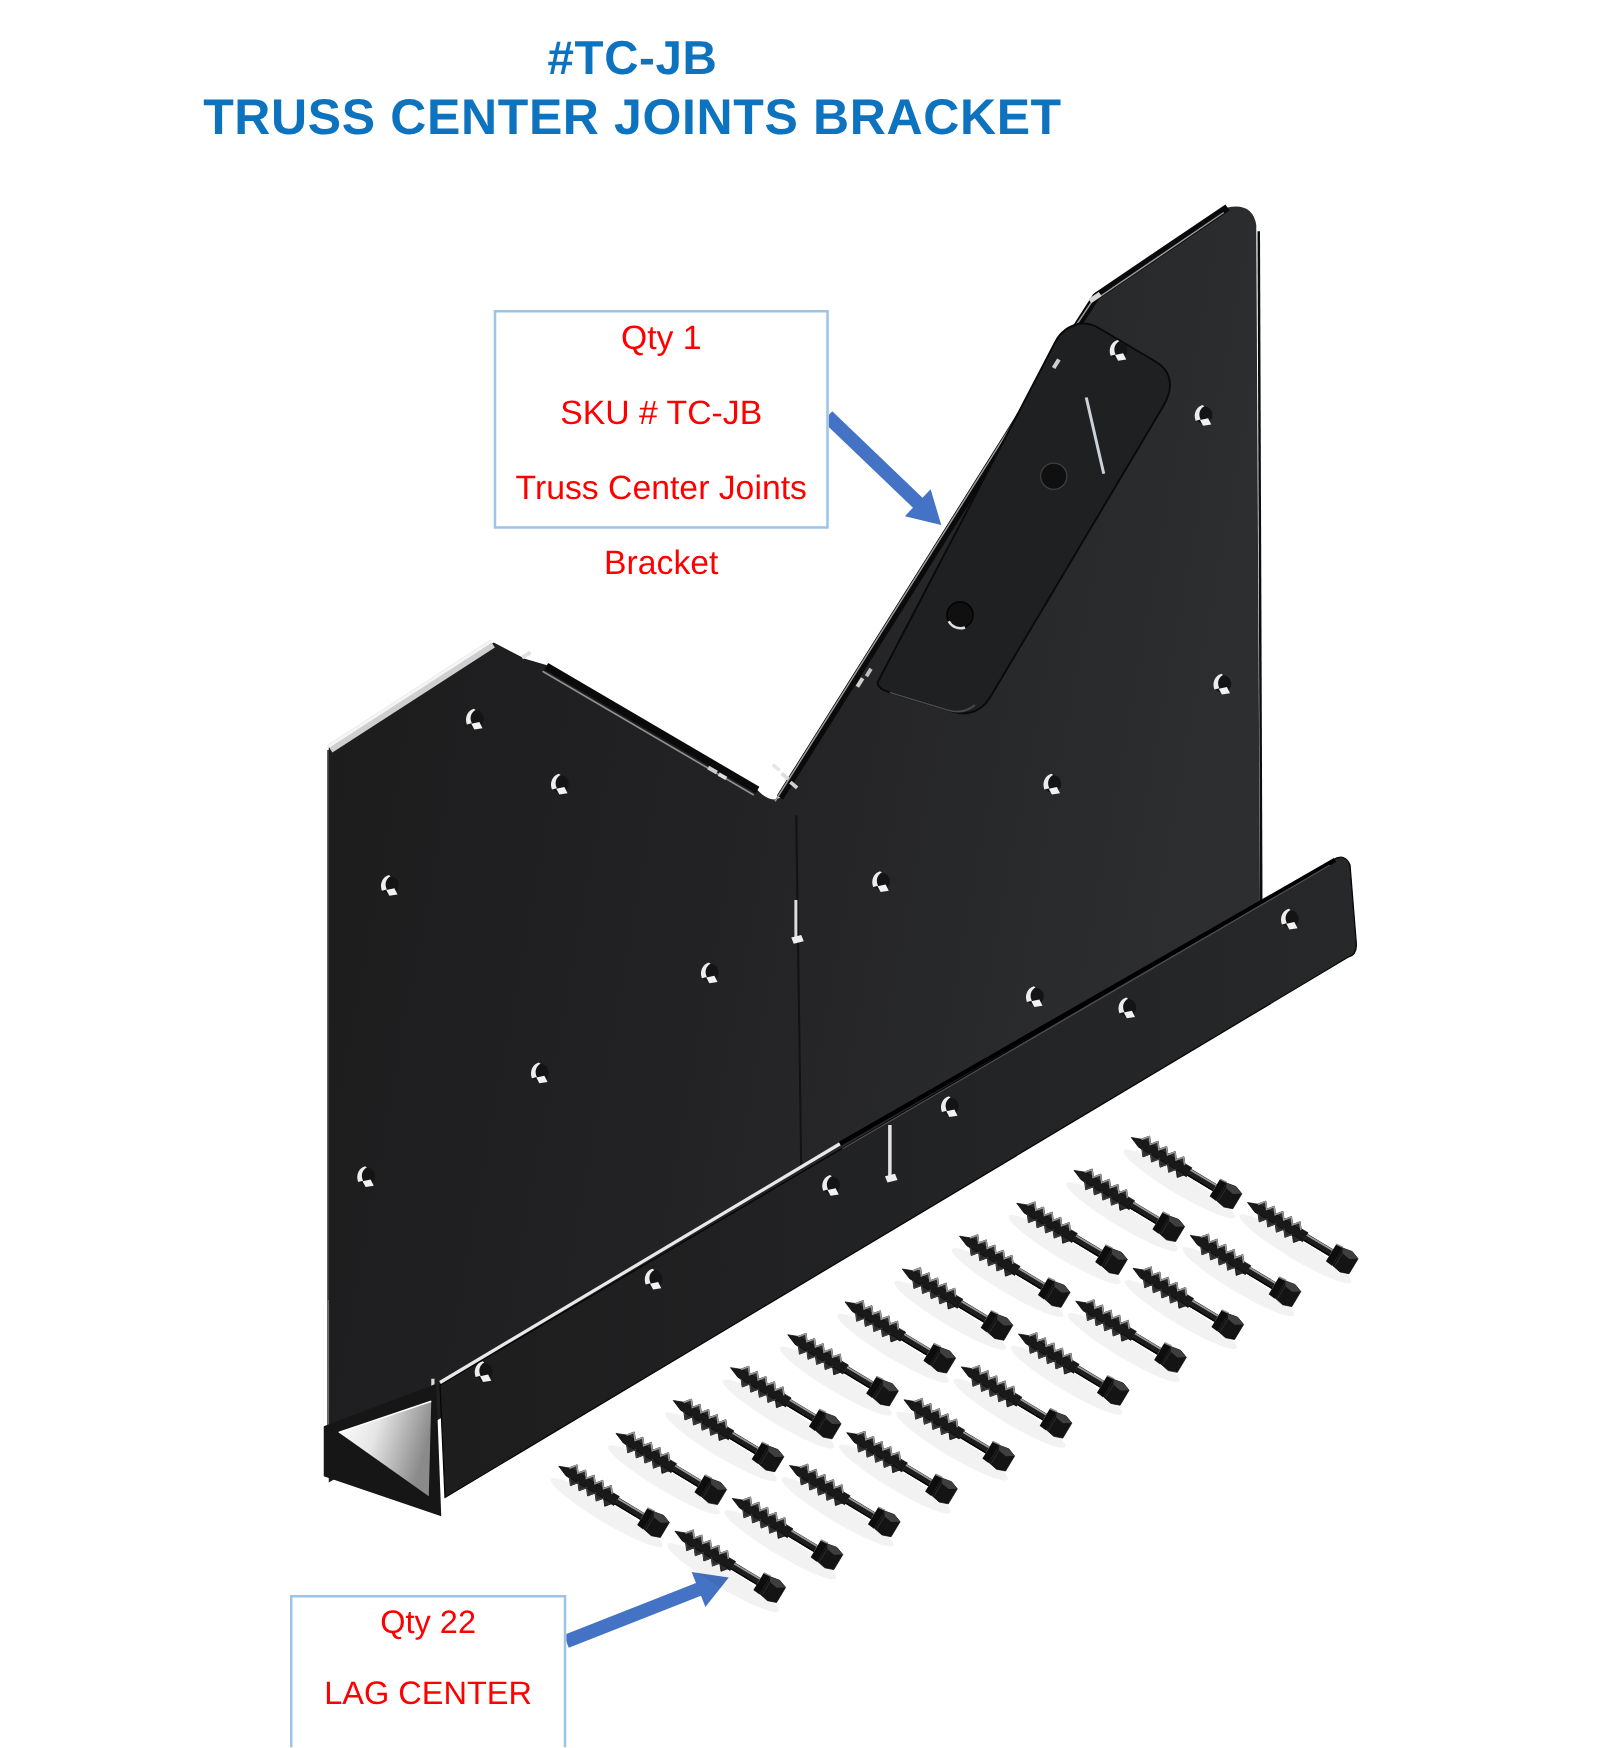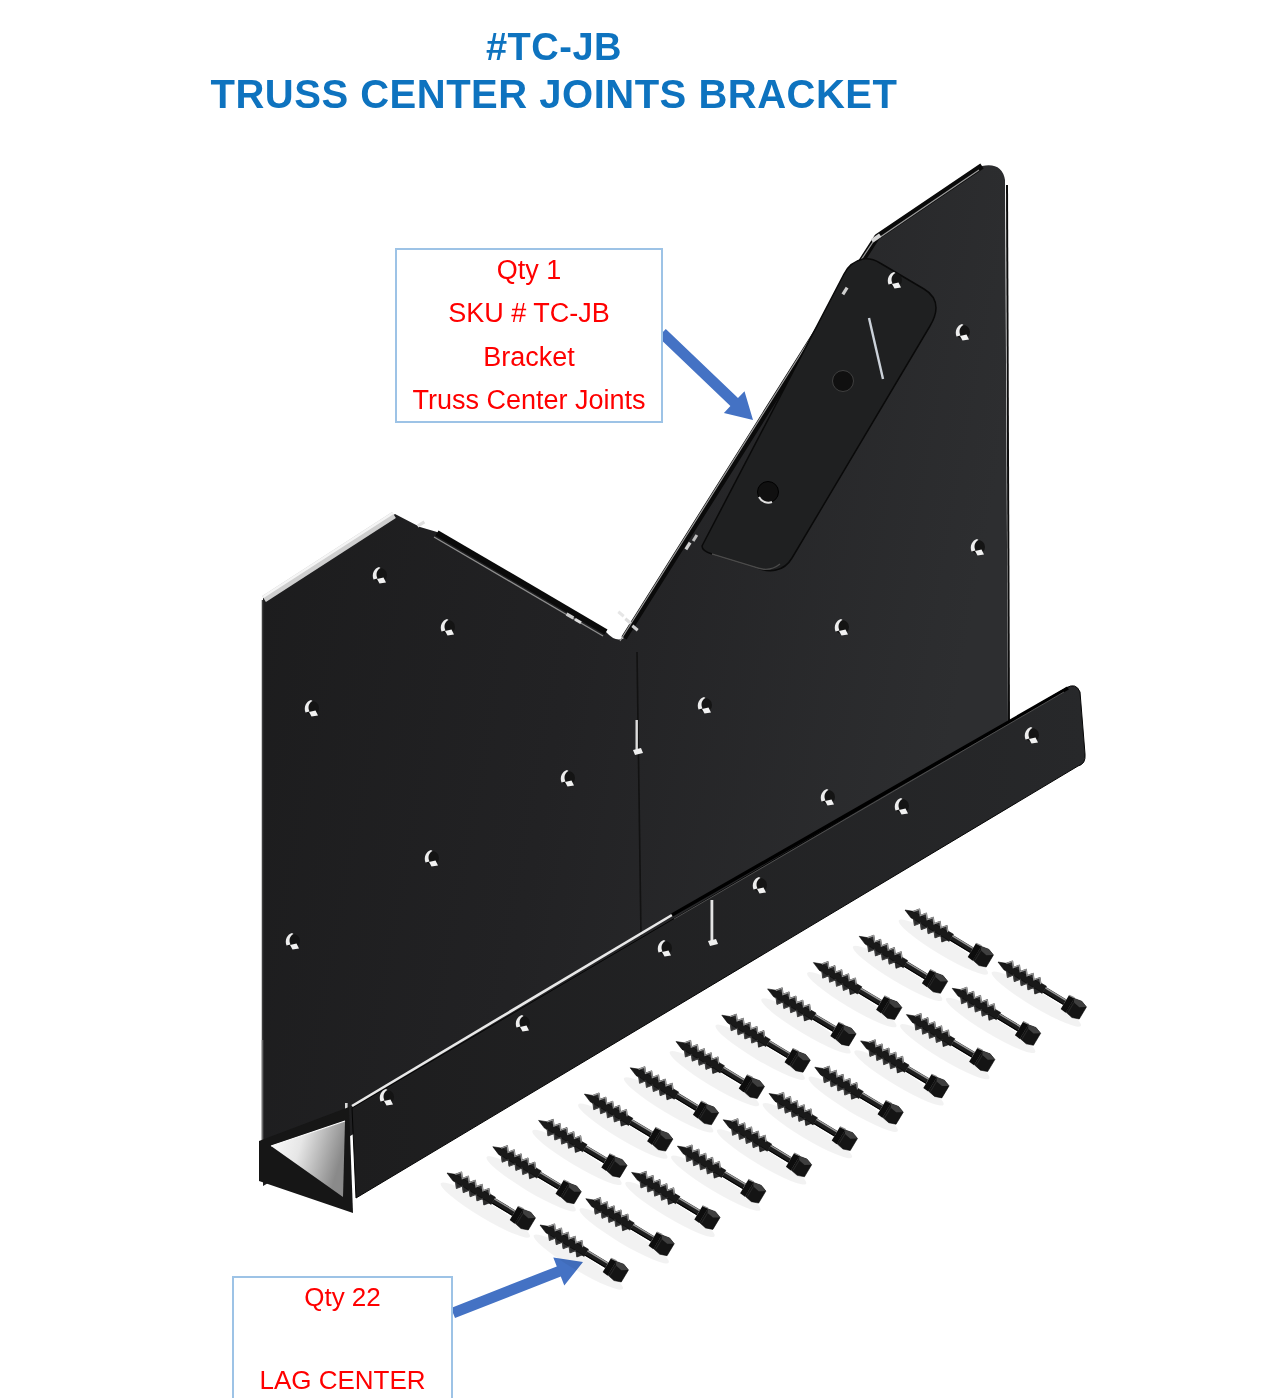--- a/index.html
+++ b/index.html
@@ -1,25 +1,25 @@
 <!DOCTYPE html>
 <html><head>
 <meta charset="utf-8">
 <style>
   html,body{margin:0;padding:0;background:#ffffff;}
   #stage{position:relative;width:1280px;height:1398px;background:#ffffff;overflow:hidden;
          font-family:"Liberation Sans", sans-serif;}
   svg.scene{position:absolute;left:0;top:0;}
   .title{position:absolute;top:25px;left:0;width:1012px;text-align:center;
-         color:#0E73BF;font-weight:bold;margin-left:48px;}
+         color:#0E73BF;font-weight:bold;}
   .title .t1{font-size:38px;line-height:44px;letter-spacing:.5px;}
   .title .t2{font-size:40px;line-height:50px;letter-spacing:.5px;}
   .callout{position:absolute;border:2px solid #9DC3E6;background:#ffffff;color:#FF0000;
-           text-align:center;display:flex;flex-direction:column;justify-content:space-between;
-           box-sizing:border-box;}
+           text-align:center;display:flex;flex-direction:column;justify-content:flex-start;
+           box-sizing:border-box;gap:19px;}
   #callout-bracket{left:395px;top:248px;width:268px;height:175px;}
   #callout-bracket .cl{font-size:27px;line-height:41px;}
   #callout-screws{left:232px;top:1276px;width:221px;height:125px;}
   #callout-screws .cl{font-size:26px;line-height:38px;}
 </style>
 </head>
 <body>
 
 <div id="stage">
 
@@ -179,22 +179,22 @@
   </svg>
 
   <div class="title">
     <div class="t1">#TC-JB</div>
     <div class="t2">TRUSS CENTER JOINTS BRACKET</div>
   </div>
 
   <div id="callout-bracket" class="callout">
     <div class="cl">Qty 1</div>
     <div class="cl">SKU # TC-JB</div>
+    <div class="cl">Truss Center Joints</div>
     <div class="cl">Bracket</div>
-    <div class="cl">Truss Center Joints</div>
   </div>
 
   <div id="callout-screws" class="callout">
     <div class="cl">Qty 22</div>
     <div class="cl">LAG CENTER</div>
   </div>
 
 </div>
 
 </body></html>

